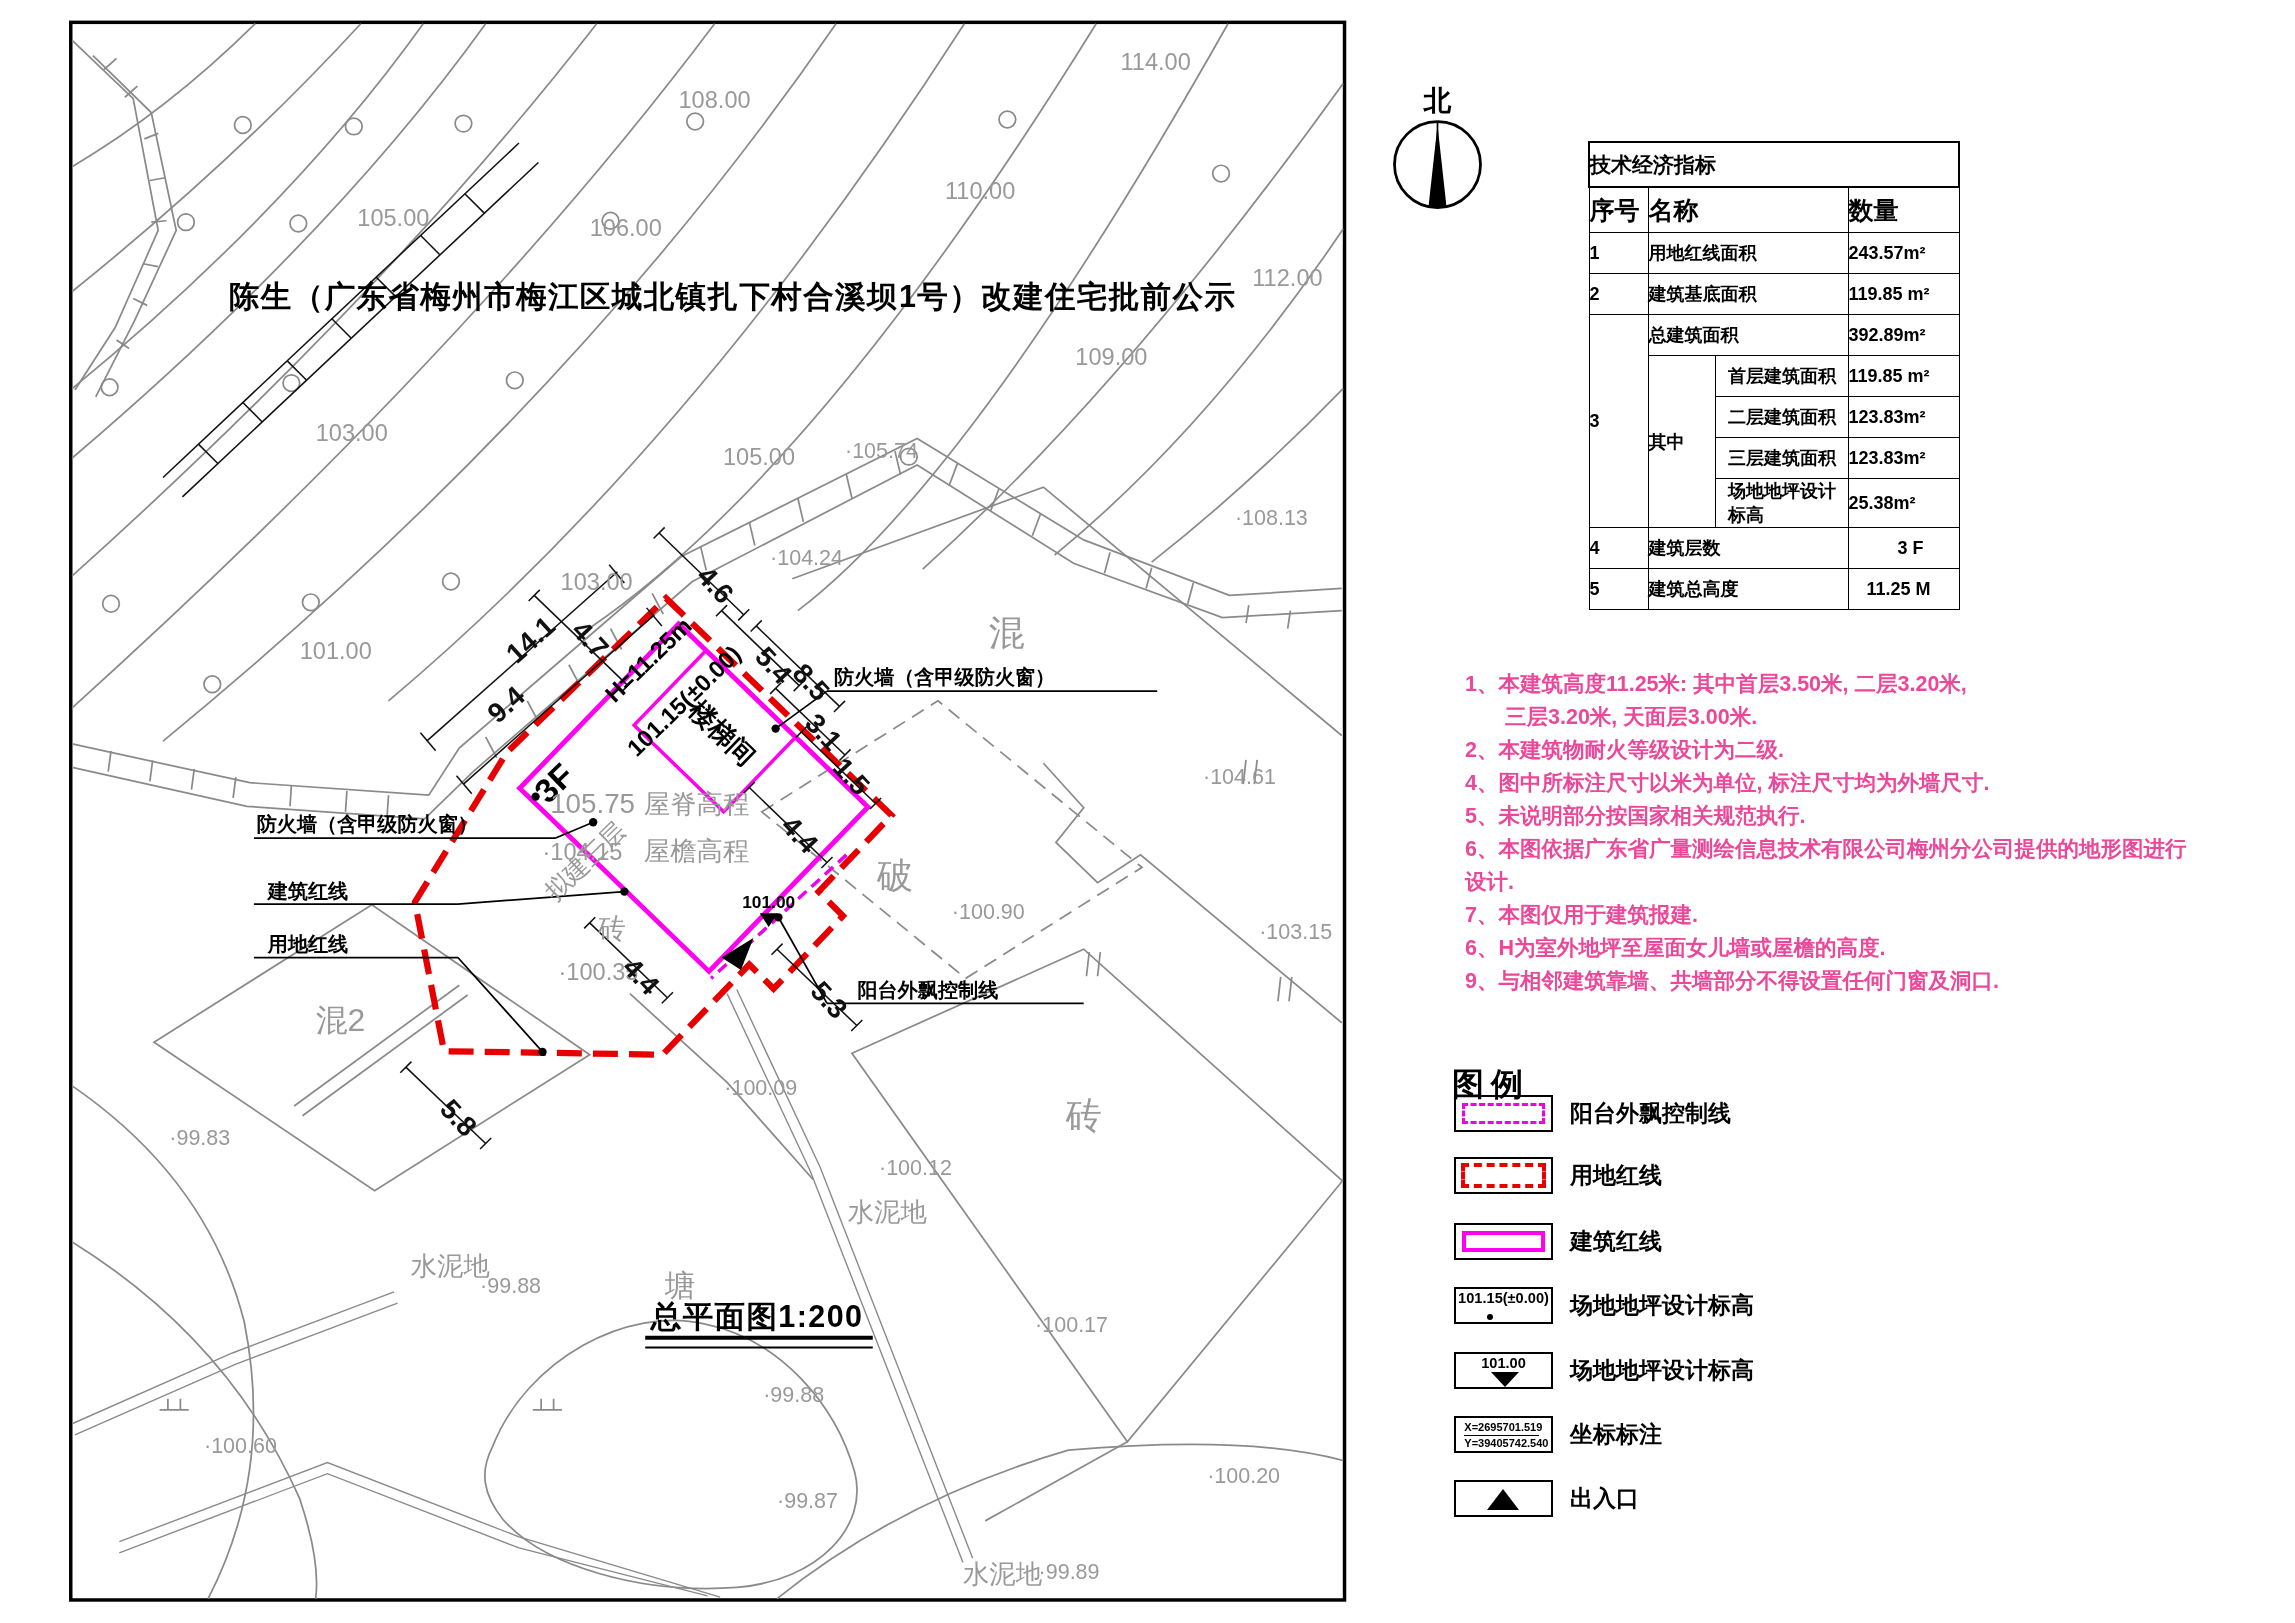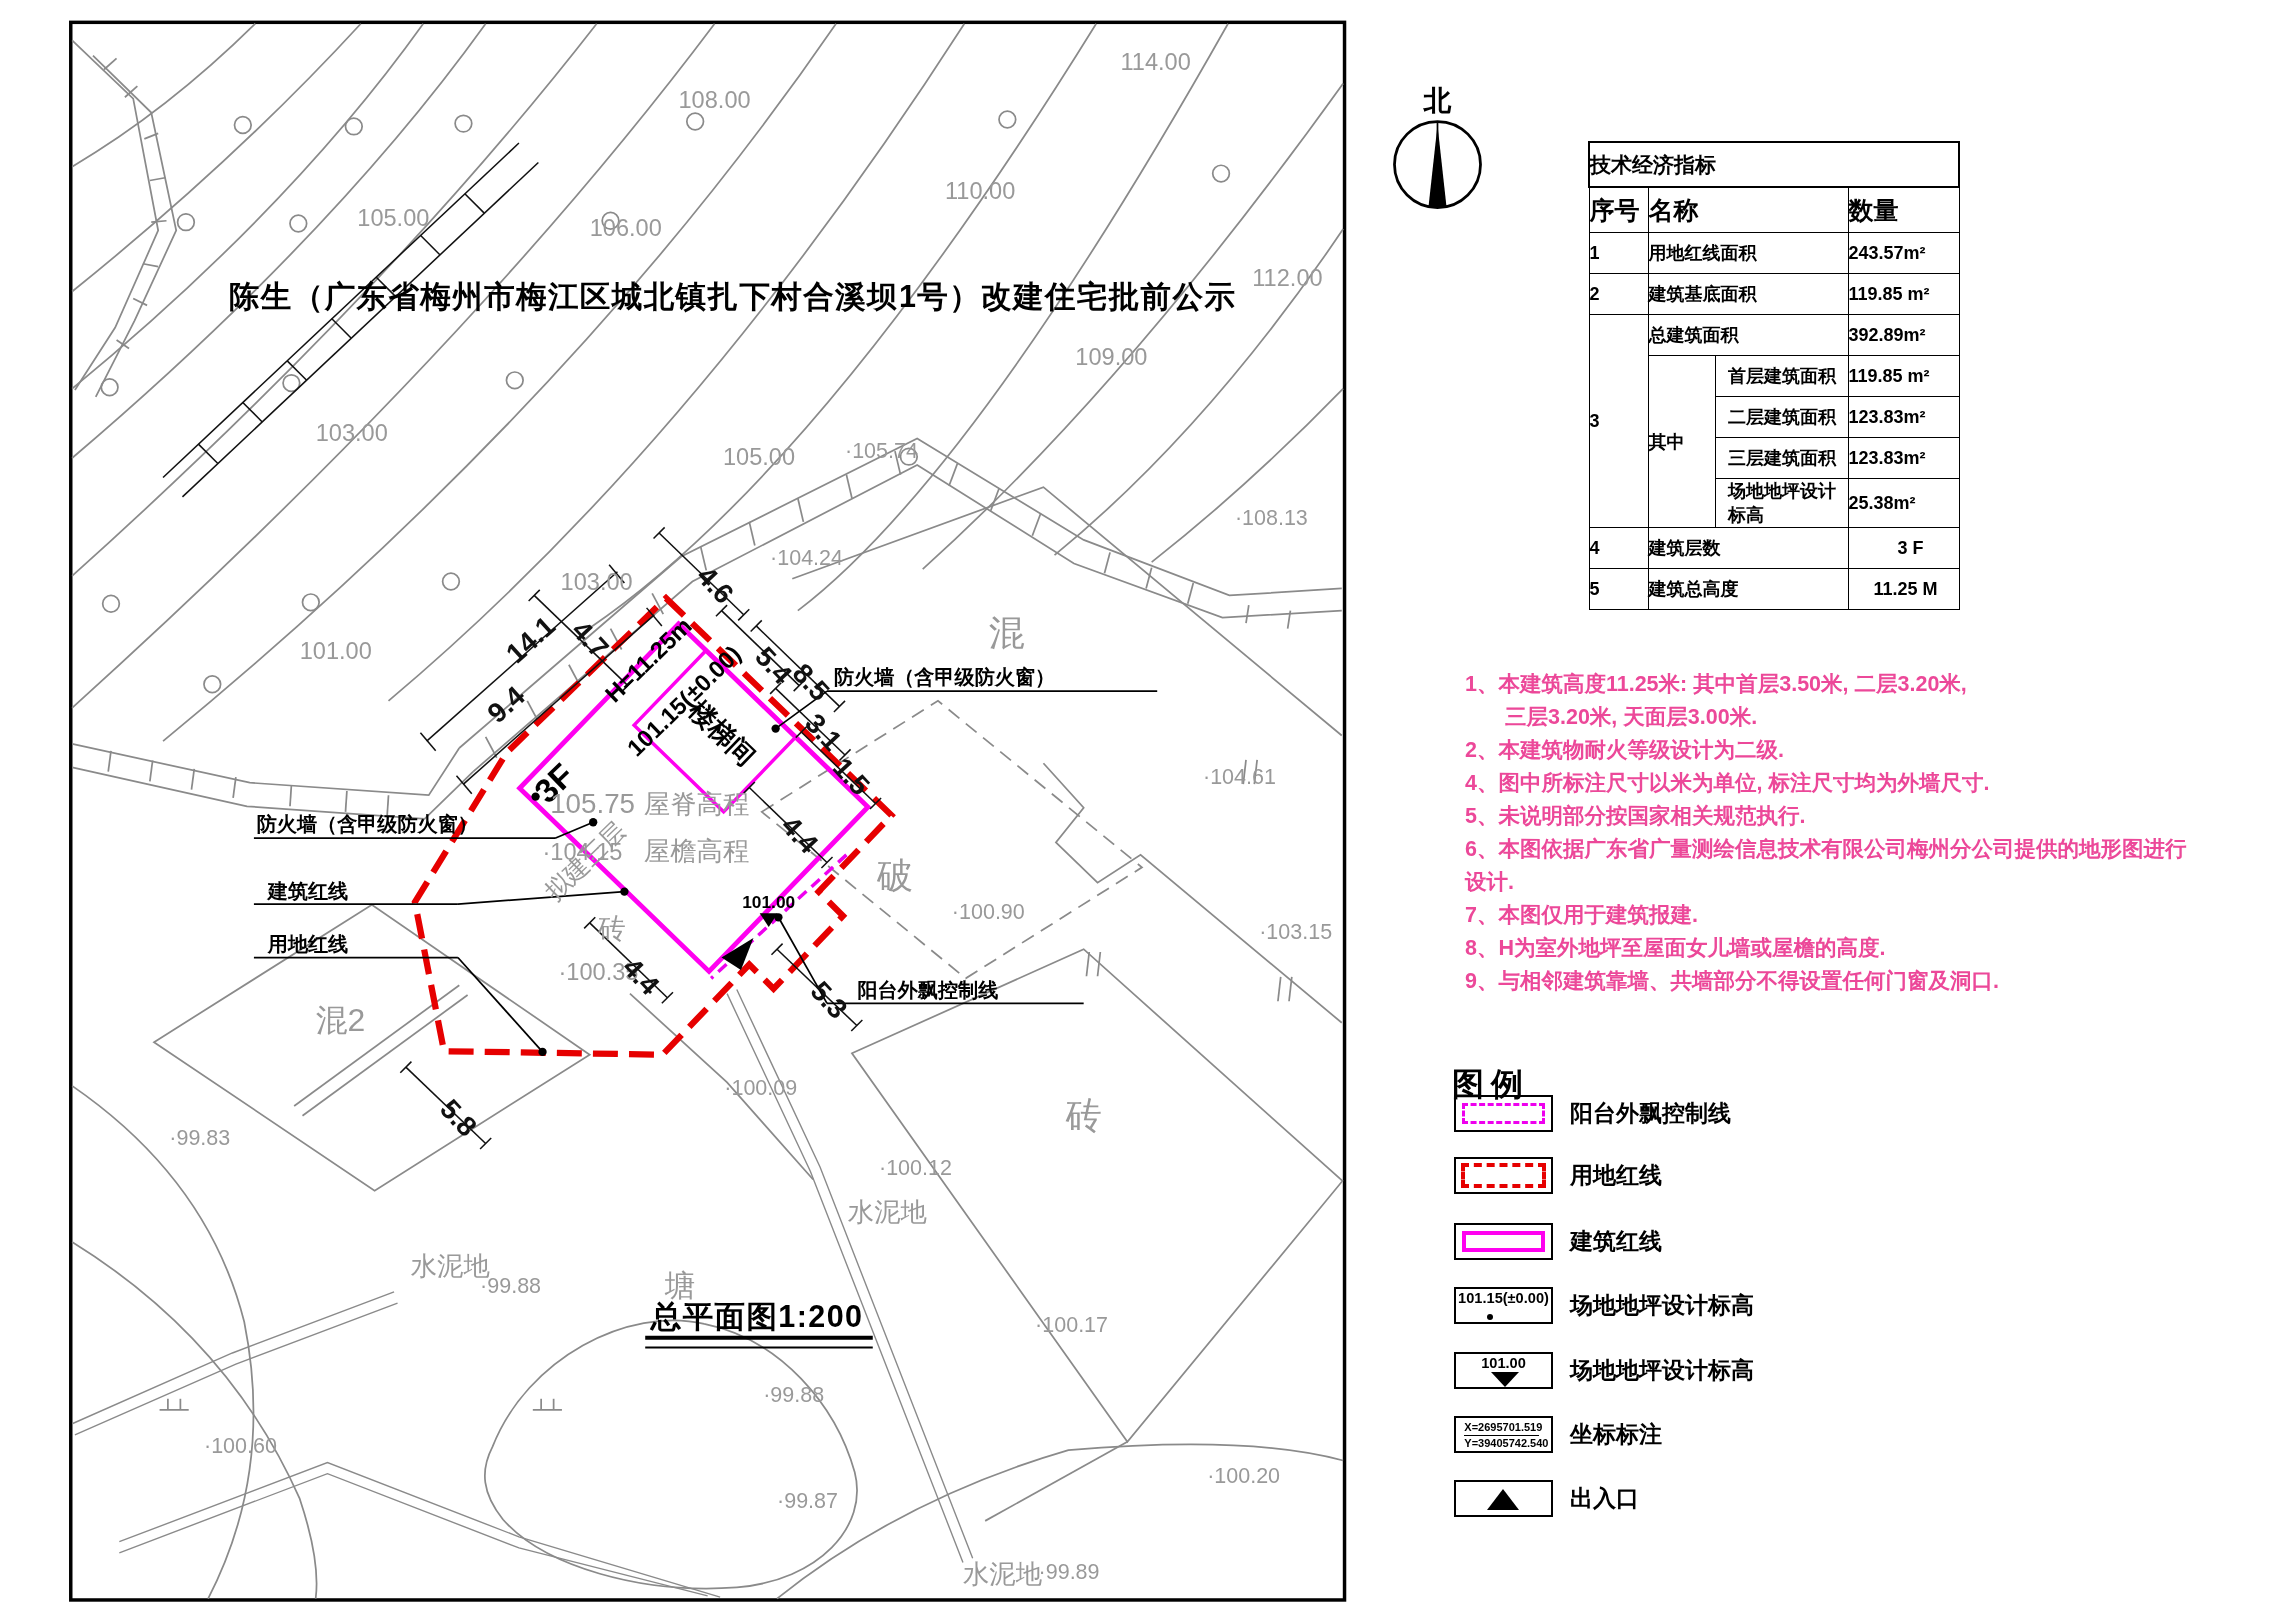--- a/index.html
+++ b/index.html
@@ -397,35 +397,35 @@
       <td>25.38m²</td>
     </tr>
     <tr>
       <td>4</td>
       <td colspan="2">建筑层数</td>
       <td style="text-align:center;padding-left:14px;">3 F</td>
     </tr>
     <tr>
       <td>5</td>
       <td colspan="2">建筑总高度</td>
-      <td style="text-align:center;padding-left:4px;">11.25 M</td>
+      <td style="text-align:left;padding-left:18px;">11.25 M</td>
     </tr>
   </tbody>
       </table>
 </div>
 
 <div class="notes">
   <div>1、本建筑高度11.25米: 其中首层3.50米, 二层3.20米,</div>
   <div class="cont">三层3.20米, 天面层3.00米.</div>
   <div>2、本建筑物耐火等级设计为二级.</div>
   <div>4、图中所标注尺寸以米为单位, 标注尺寸均为外墙尺寸.</div>
   <div>5、未说明部分按国家相关规范执行.</div>
   <div>6、本图依据广东省广量测绘信息技术有限公司梅州分公司提供的地形图进行设计.</div>
   <div>7、本图仅用于建筑报建.</div>
-  <div>8、H为室外地坪至屋面女儿墙或屋檐的高度.</div>
+  <div>6、H为室外地坪至屋面女儿墙或屋檐的高度.</div>
   <div>9、与相邻建筑靠墙、共墙部分不得设置任何门窗及洞口.</div>
 </div>
 
 <div class="legend-title">图例</div>
 
 <div class="lg-box" style="top:1095px">
   <div class="lg-in-dash-magenta"></div>
 </div>
 <div class="lg-label" style="top:1095px">阳台外飘控制线</div>
 

